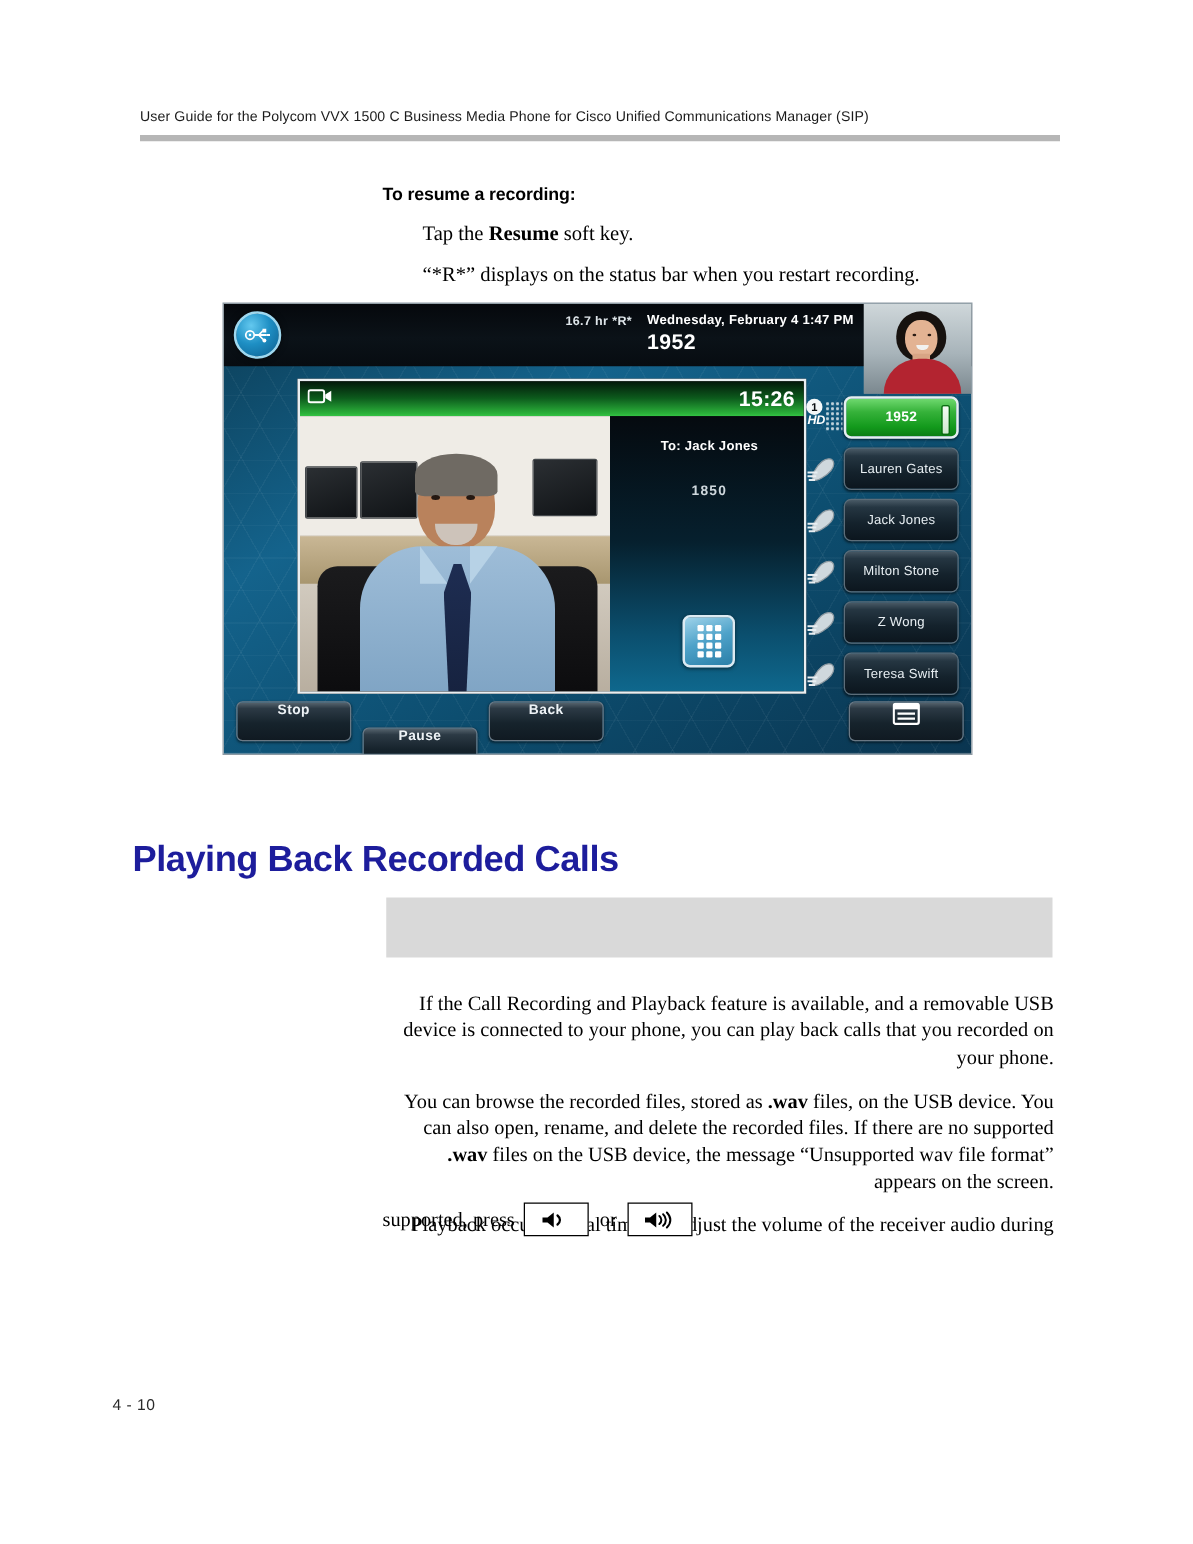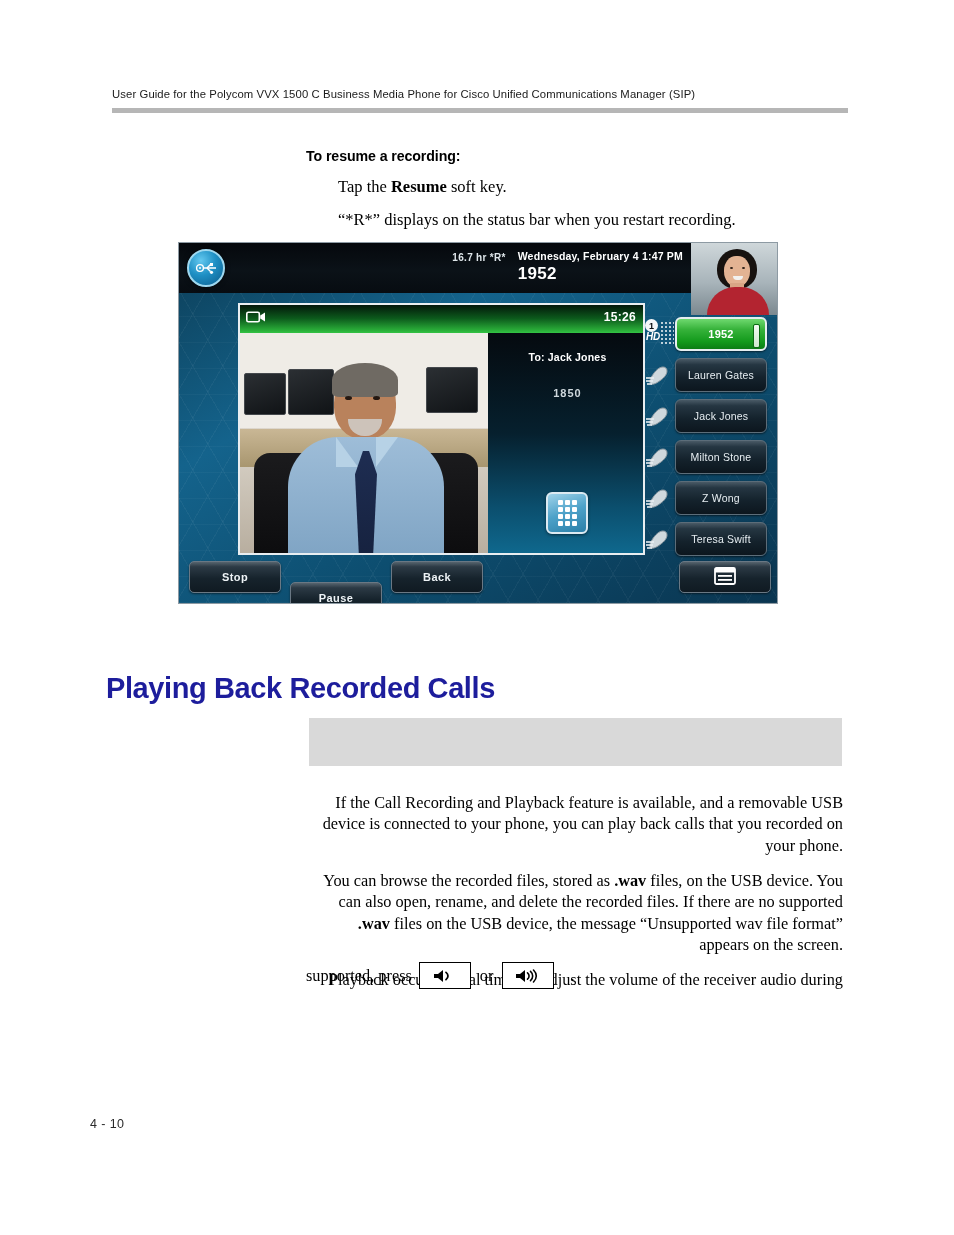--- a/index.html
+++ b/index.html
@@ -147,21 +147,21 @@
     overflow: hidden;
   }
   .call-bar {
     position: absolute; left: 0; top: 0; width: 100%; height: 28px;
     background: linear-gradient(180deg,#03170a 0%,#0c5a1c 48%,#2bb13a 92%,#34c445 100%);
   }
   .call-bar .cam-icon { position: absolute; left: 6px; top: 5px; }
   .call-bar .call-timer {
     position: absolute; right: 7px; top: 5px;
     font-family: "Liberation Sans", sans-serif;
-    font-size: 12px; font-weight: bold; color: #ffffff; letter-spacing: .3px;
+    font-size: 17px; font-weight: bold; color: #ffffff; letter-spacing: .3px;
   }
   
   .video-area {
     position: absolute; left: 0; top: 28px; width: 248px; height: 224px;
     background: linear-gradient(180deg,#ece8e1 0%,#ddd7cd 42%,#b7ad9e 100%);
     overflow: hidden;
   }
   .vid-wall { position:absolute; left:0; top:0; width:248px; height:95px; background:#efece6; }
   .vid-mon {
     position: absolute; background: linear-gradient(160deg,#2b2f33,#101316);
@@ -283,21 +283,21 @@
     background-size: 4px 4px;
     opacity: .85;
   }
 
   
   .softkeys { position: absolute; left: 0; bottom: 6px; width: 600px; height: 36px; }
   .sk {
     position: absolute; top: 0; height: 32px; border-radius: 5px;
     background: linear-gradient(180deg,#56646e 0%,#2c3a45 16%,#16232c 55%,#101a22 100%);
     border: 1px solid #6a7884;
-    display: flex; align-items: center; justify-content: center;
+    display: flex; align-items: flex-start; justify-content: center;
     box-shadow: 0 1px 2px rgba(0,0,0,.5);
   }
   .sk span {
     font-family: "Liberation Sans", sans-serif;
     font-size: 11px; color: #eef3f6; font-weight: bold; letter-spacing: .4px;
   }
   .sk.k1 { left: 10px;  width: 92px; }
   .sk.k2 { left: 111px; width: 92px; margin-top: 21px; }
   .sk.k3 { left: 212px; width: 92px; }
   .sk.k4 { right: 8px;  width: 92px; }

